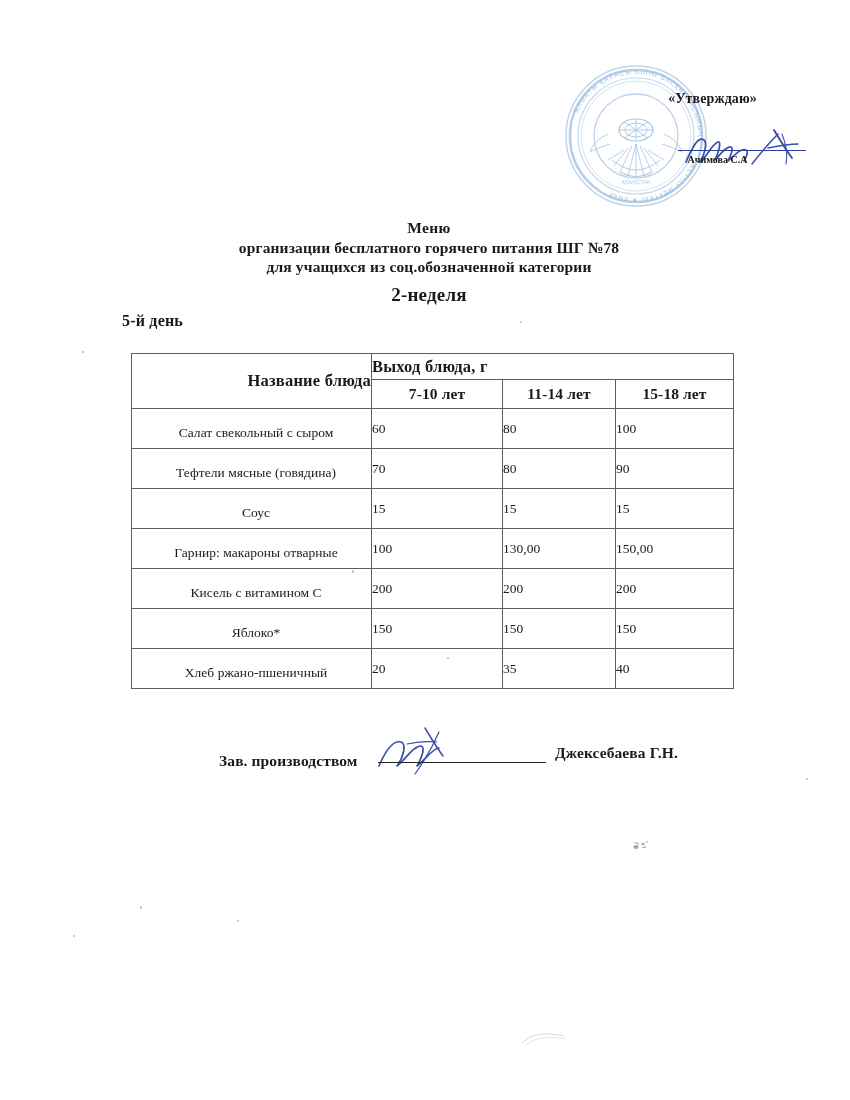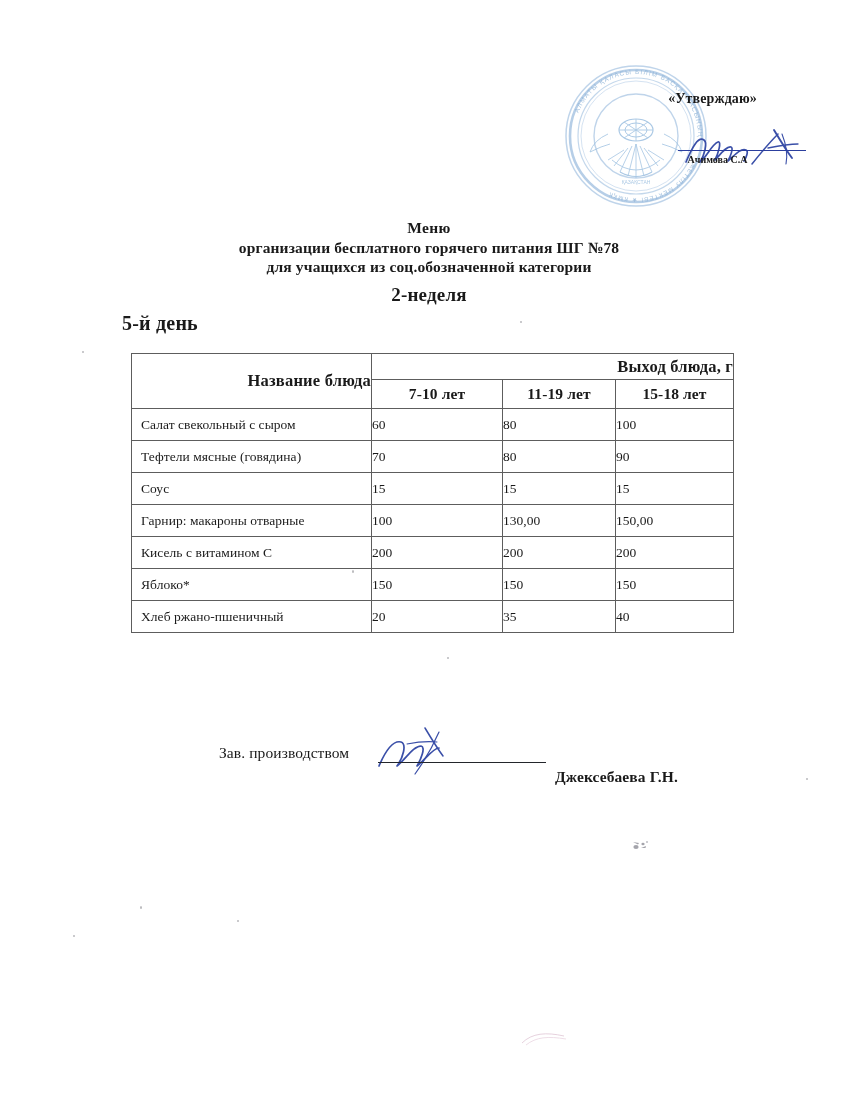--- a/index.html
+++ b/index.html
@@ -94,21 +94,21 @@
     margin-top: 7px;
     letter-spacing: .2px;
   }
 
   
   #day-label {
     position: absolute;
     left: 122px;
     top: 312px;
     font-weight: bold;
-    font-size: 20px;
+    font-size: 16px;
     letter-spacing: .2px;
   }
 
   
   #menu-table {
     position: absolute;
     left: 131px;
     top: 353px;
     width: 602px;
     border-collapse: collapse;
@@ -129,56 +129,56 @@
     font-size: 16.5px;
     font-weight: bold;
     text-align: right;
     padding: 0 0 0 9px;
     letter-spacing: .2px;
   }
   #menu-table th.h-span {
     height: 25px;
     font-size: 16.5px;
     font-weight: bold;
-    text-align: right;
+    text-align: left;
     letter-spacing: .2px;
   }
   #menu-table th.h-age {
     height: 28px;
     font-size: 15.5px;
     font-weight: bold;
     text-align: center;
     letter-spacing: .1px;
   }
   #menu-table td.cell-name {
     height: 31px;
     font-size: 13.5px;
-    text-align: left;
-    padding: 0 0 0 9px;
+    text-align: center;
+    padding: 8px 0 0 9px;
     letter-spacing: .05px;
   }
   #menu-table td.cell-val {
     height: 31px;
     font-size: 13.5px;
     text-align: left;
   }
 
   
   #footer-sig {
     position: absolute;
     left: 219px;
     top: 740px;
     width: 480px;
     height: 40px;
   }
   #sig-role {
     position: absolute;
     left: 0;
-    top: 4px;
-    font-weight: normal;
+    top: 12px;
+    font-weight: bold;
     font-size: 15.5px;
     letter-spacing: .1px;
   }
   #sig-line {
     position: absolute;
     left: 159px;
     top: 22px;
     width: 168px;
     height: 0;
     border-top: 1.3px solid #23262b;
@@ -191,21 +191,20 @@
     height: 52px;
     pointer-events: none;
   }
   #sig-name {
     position: absolute;
     left: 336px;
     top: 4px;
     font-weight: bold;
     font-size: 15.5px;
     letter-spacing: .1px;
-    margin-top: 24px;
   }
 
   
   .artifact { position: absolute; pointer-events: none; }
   #artifact-smudge { left: 630px; top: 838px; width: 22px; height: 16px; opacity: .55; }
   #artifact-pink   { left: 520px; top: 1031px; width: 50px; height: 16px; opacity: .5; }
   .speck { position: absolute; background: #b9b9bd; border-radius: 50%; pointer-events: none; }
 </style>
 </head>
 <body>
@@ -290,21 +289,21 @@
         <col class="c-b">
         <col class="c-c">
     </colgroup>
     <thead>
       <tr>
         <th class="h-name" rowspan="2">Название блюда</th>
         <th class="h-span" colspan="3">Выход блюда, г</th>
       </tr>
       <tr>
         <th class="h-age">7-10 лет</th>
-        <th class="h-age">11-19 лет</th>
+        <th class="h-age">11-14 лет</th>
         <th class="h-age">15-18 лет</th>
       </tr>
     </thead>
     <tbody>
       <tr>
         <td class="cell-name">Салат свекольный с сыром</td>
         <td class="cell-val">60</td>
         <td class="cell-val">80</td>
         <td class="cell-val">100</td>
       </tr>

